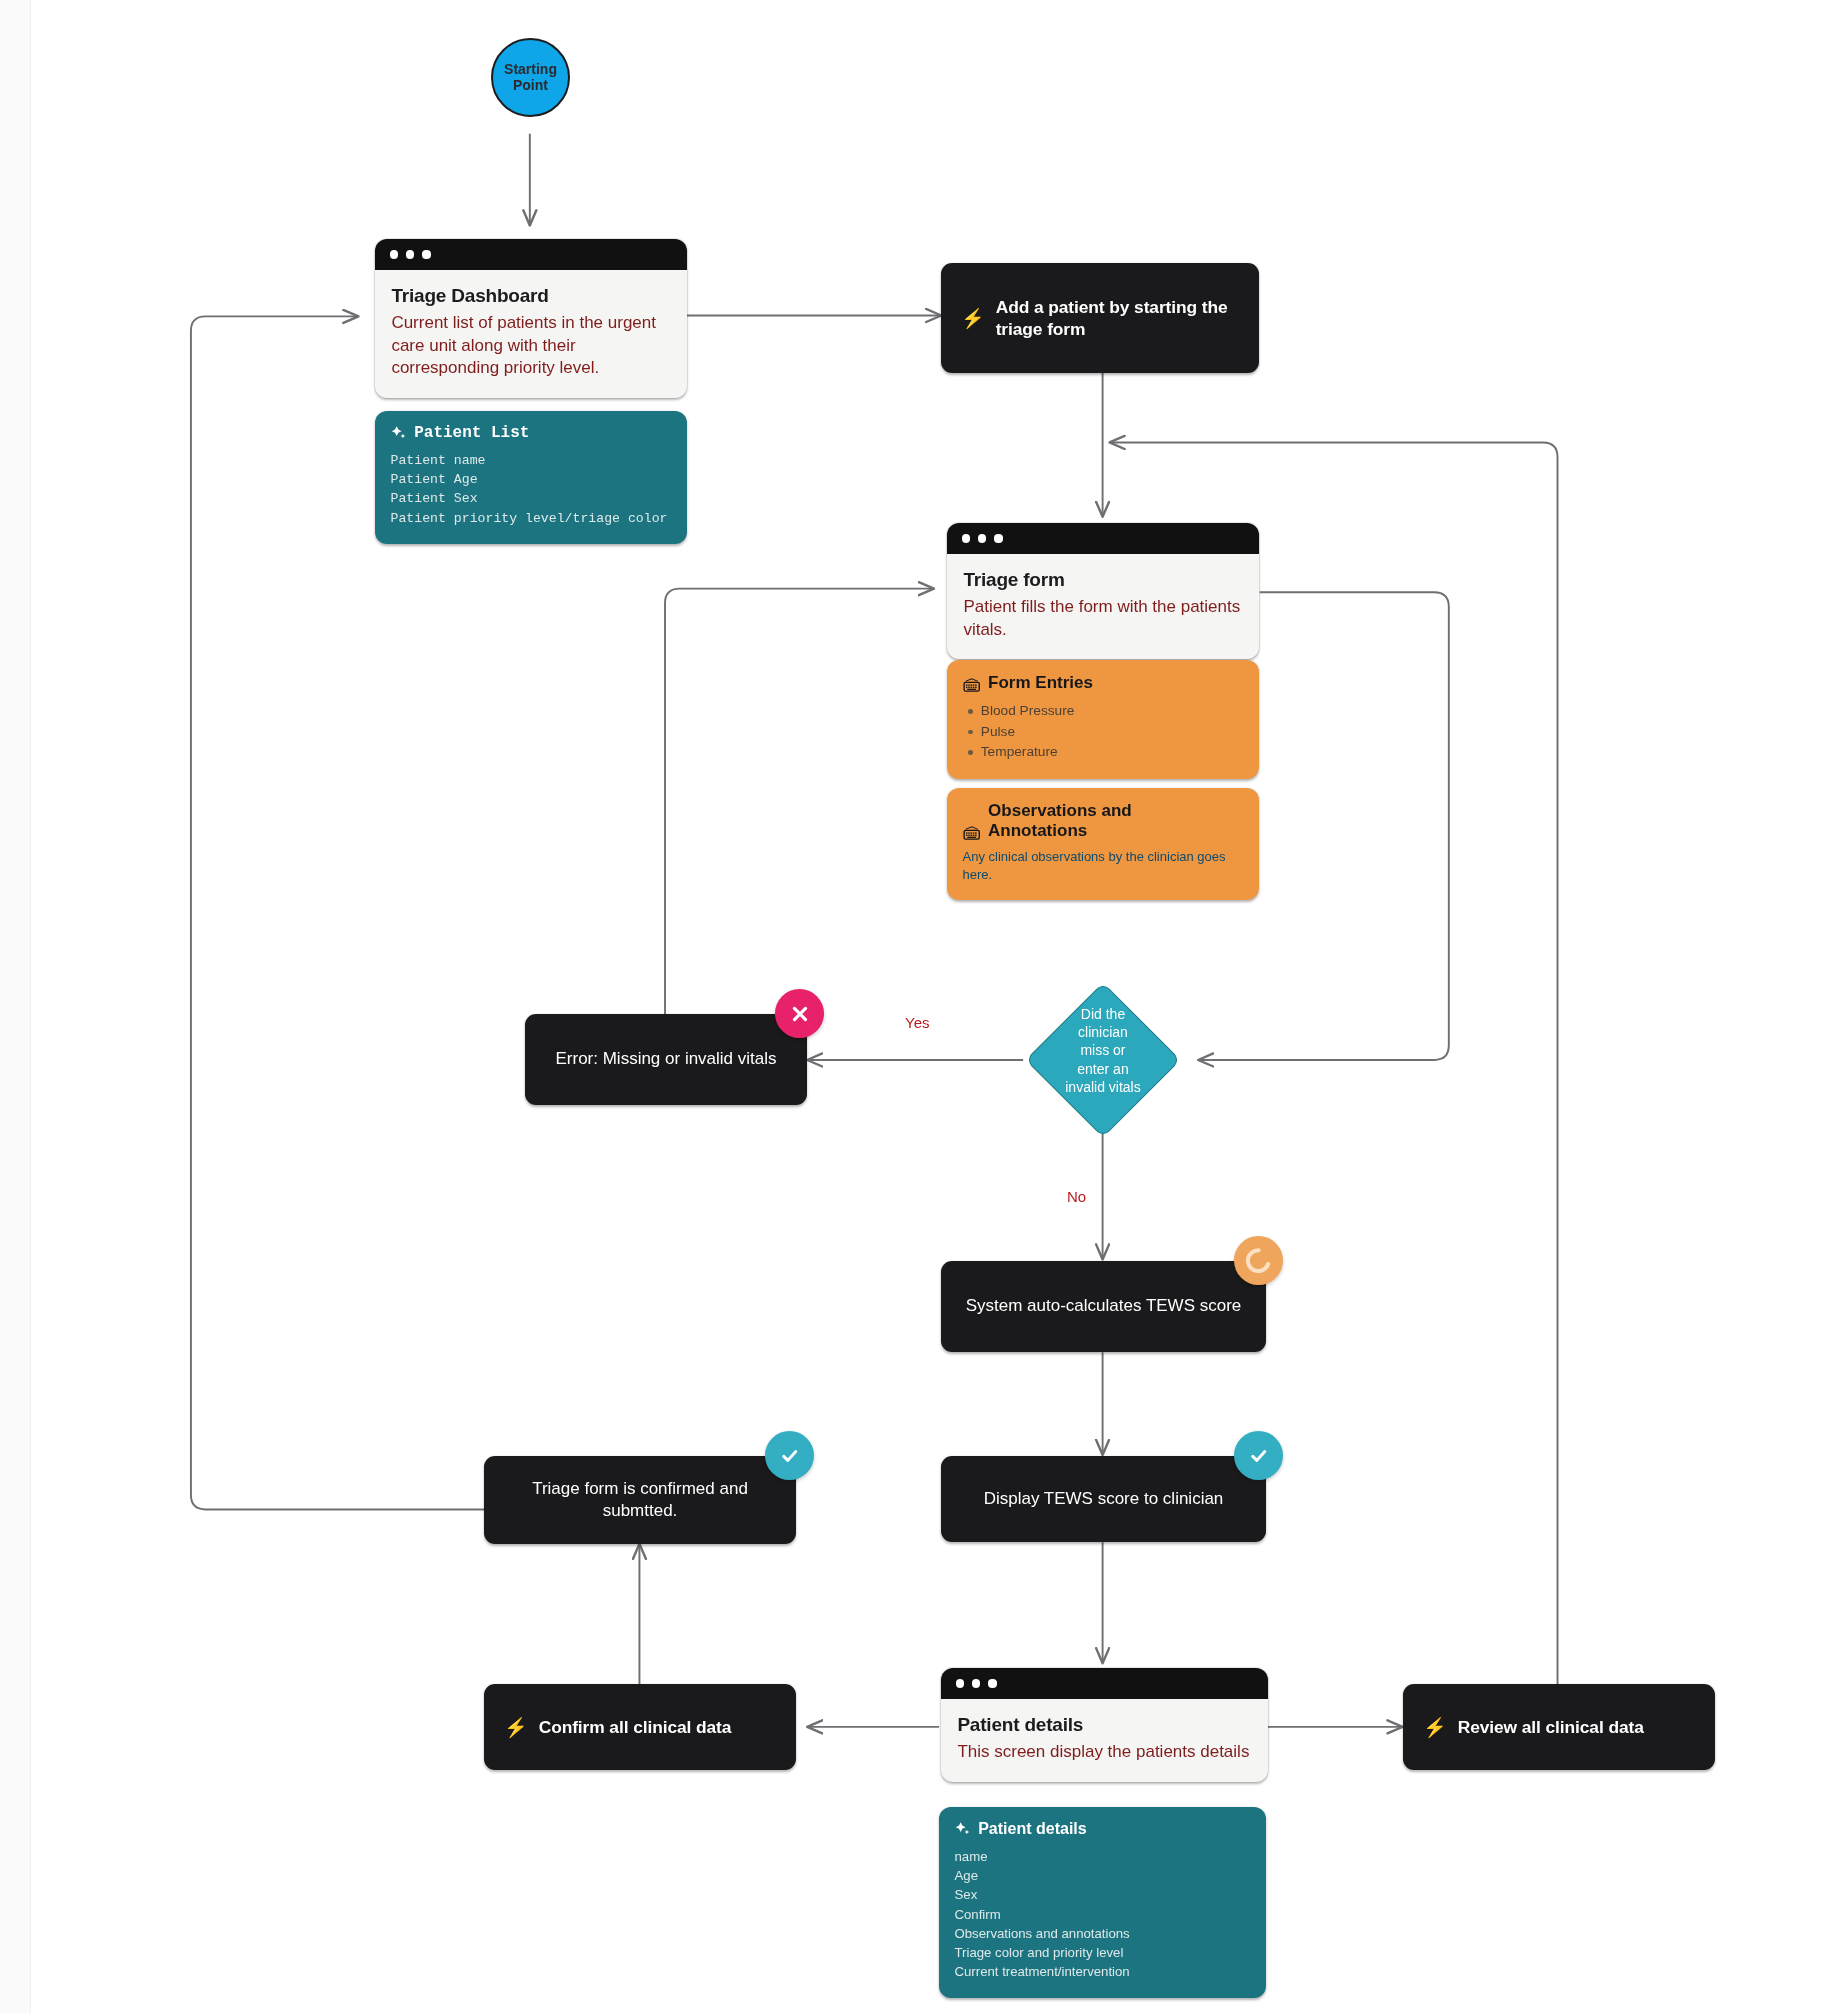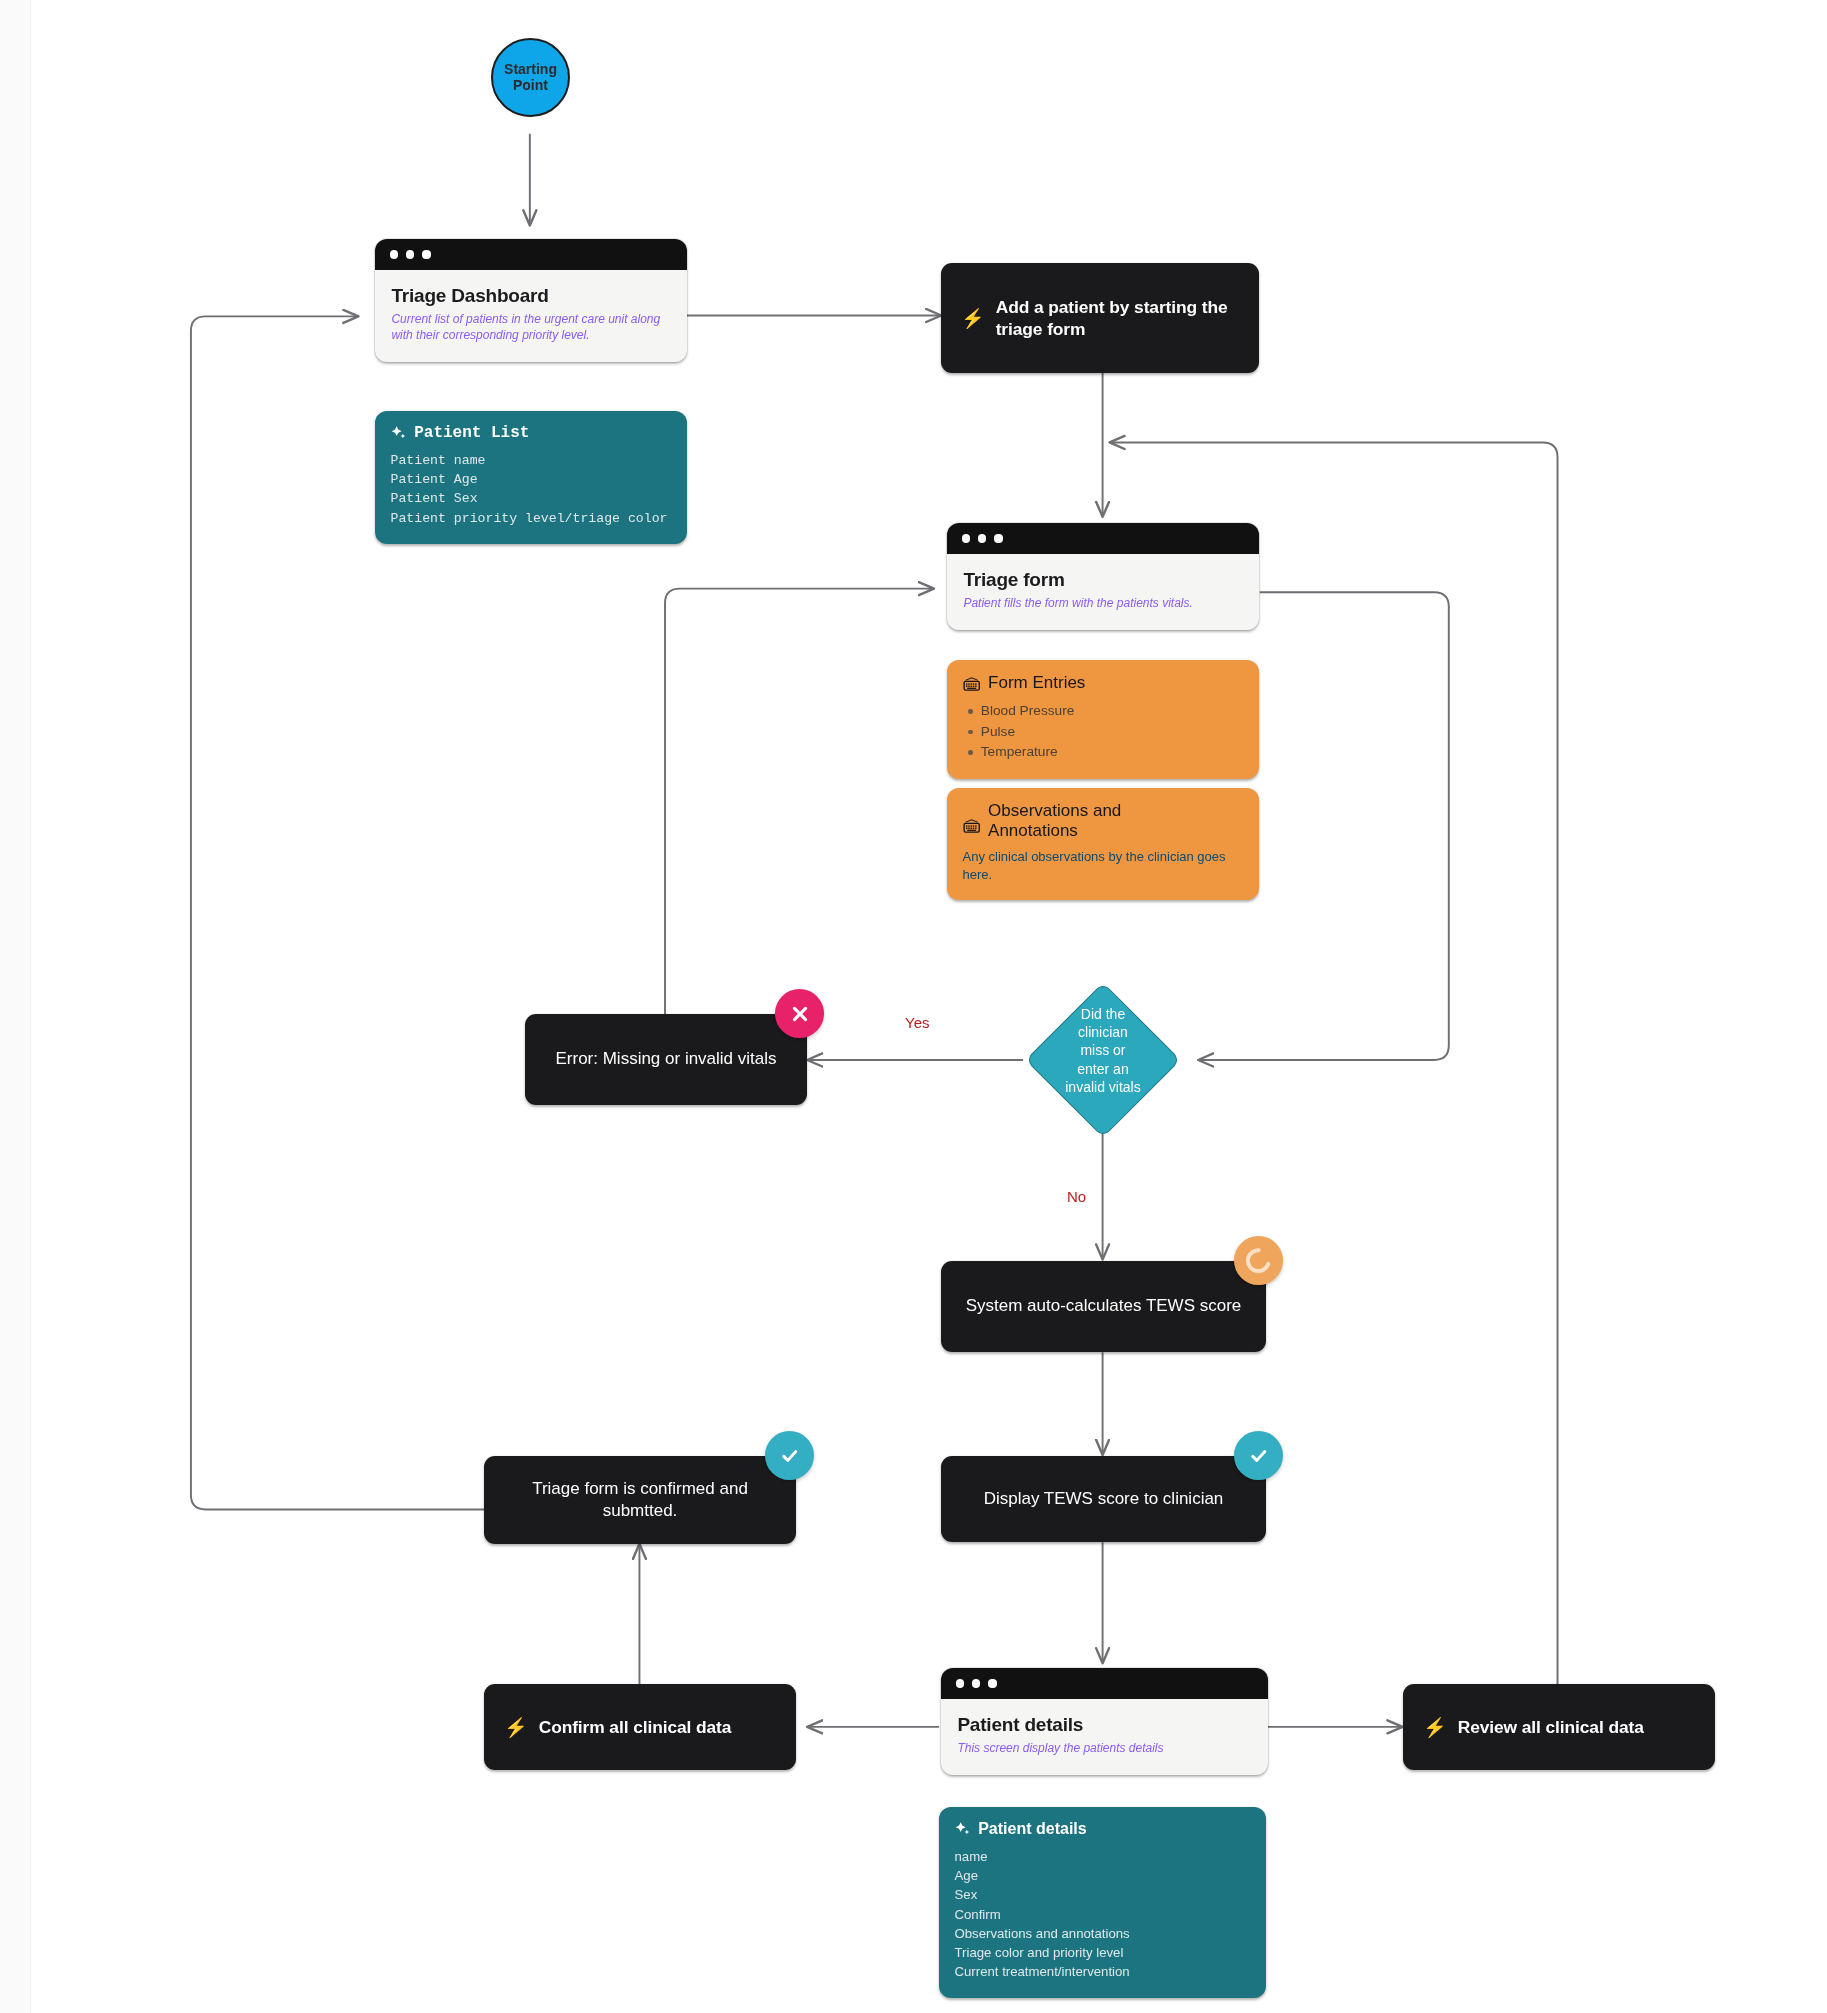--- a/index.html
+++ b/index.html
@@ -31,41 +31,41 @@
     box-shadow:0 1.8px 2.7px rgba(0,0,0,.28), 0 0 0 0.9px rgba(0,0,0,.07);
     overflow:hidden;
   }
   .win-bar{
     height:31px;background:#111112;display:flex;align-items:center;
     padding-left:14.6px;gap:8.2px;
   }
   .win-dot{width:8.2px;height:8.2px;border-radius:50%;background:#fff;}
   .win-body{padding:14.6px 16.4px 18.3px 16.4px;}
   .win-title{font-size:19px;font-weight:700;color:#1c1c1e;letter-spacing:-0.2px;}
-  .win-sub{font-size:12px;color:#8b5cf6;line-height:1.32;margin-top:5.5px;font-style:italic;}
+  .win-sub{font-size:17px;color:#7f1d1d;line-height:1.32;margin-top:5.5px;}
 
   
   .teal{
     background:#1c7480;border-radius:12px;padding:12.8px 15.5px 16.4px 15.5px;
     box-shadow:0 1.8px 2.7px rgba(0,0,0,.3);
   }
   .teal-head{
     display:flex;align-items:center;gap:8.2px;
     font-size:16px;font-weight:700;color:#ffffff;margin-bottom:9.1px;
   }
   .teal-li{font-size:13.2px;color:#dfe9ea;line-height:1.46;}
 
   
   .orange{
     background:#ef9740;border-radius:12px;padding:12.8px 15.5px 16.4px 15.5px;
     box-shadow:0 1.8px 2.7px rgba(0,0,0,.3);
   }
   .orange-head{
-    display:flex;align-items:center;gap:8.2px;
-    font-size:17px;font-weight:400;color:#17171a;line-height:1.18;
+    display:flex;align-items:flex-end;gap:8.2px;
+    font-size:17px;font-weight:700;color:#17171a;line-height:1.18;
   }
   .orange-li{font-size:13.7px;color:#4b4033;line-height:1.5;}
   .orange-sub{font-size:13px;color:#0c4a6e;line-height:1.38;margin-top:7.3px;}
   .bullets{margin:8.2px 0 0 3.7px;padding:0;list-style:none;}
   .bullets li{position:relative;padding-left:14.6px;}
   .bullets li:before{
     content:"";position:absolute;left:1.8px;top:8.2px;
     width:4.6px;height:4.6px;border-radius:50%;background:#6b5a45;
   }
 

